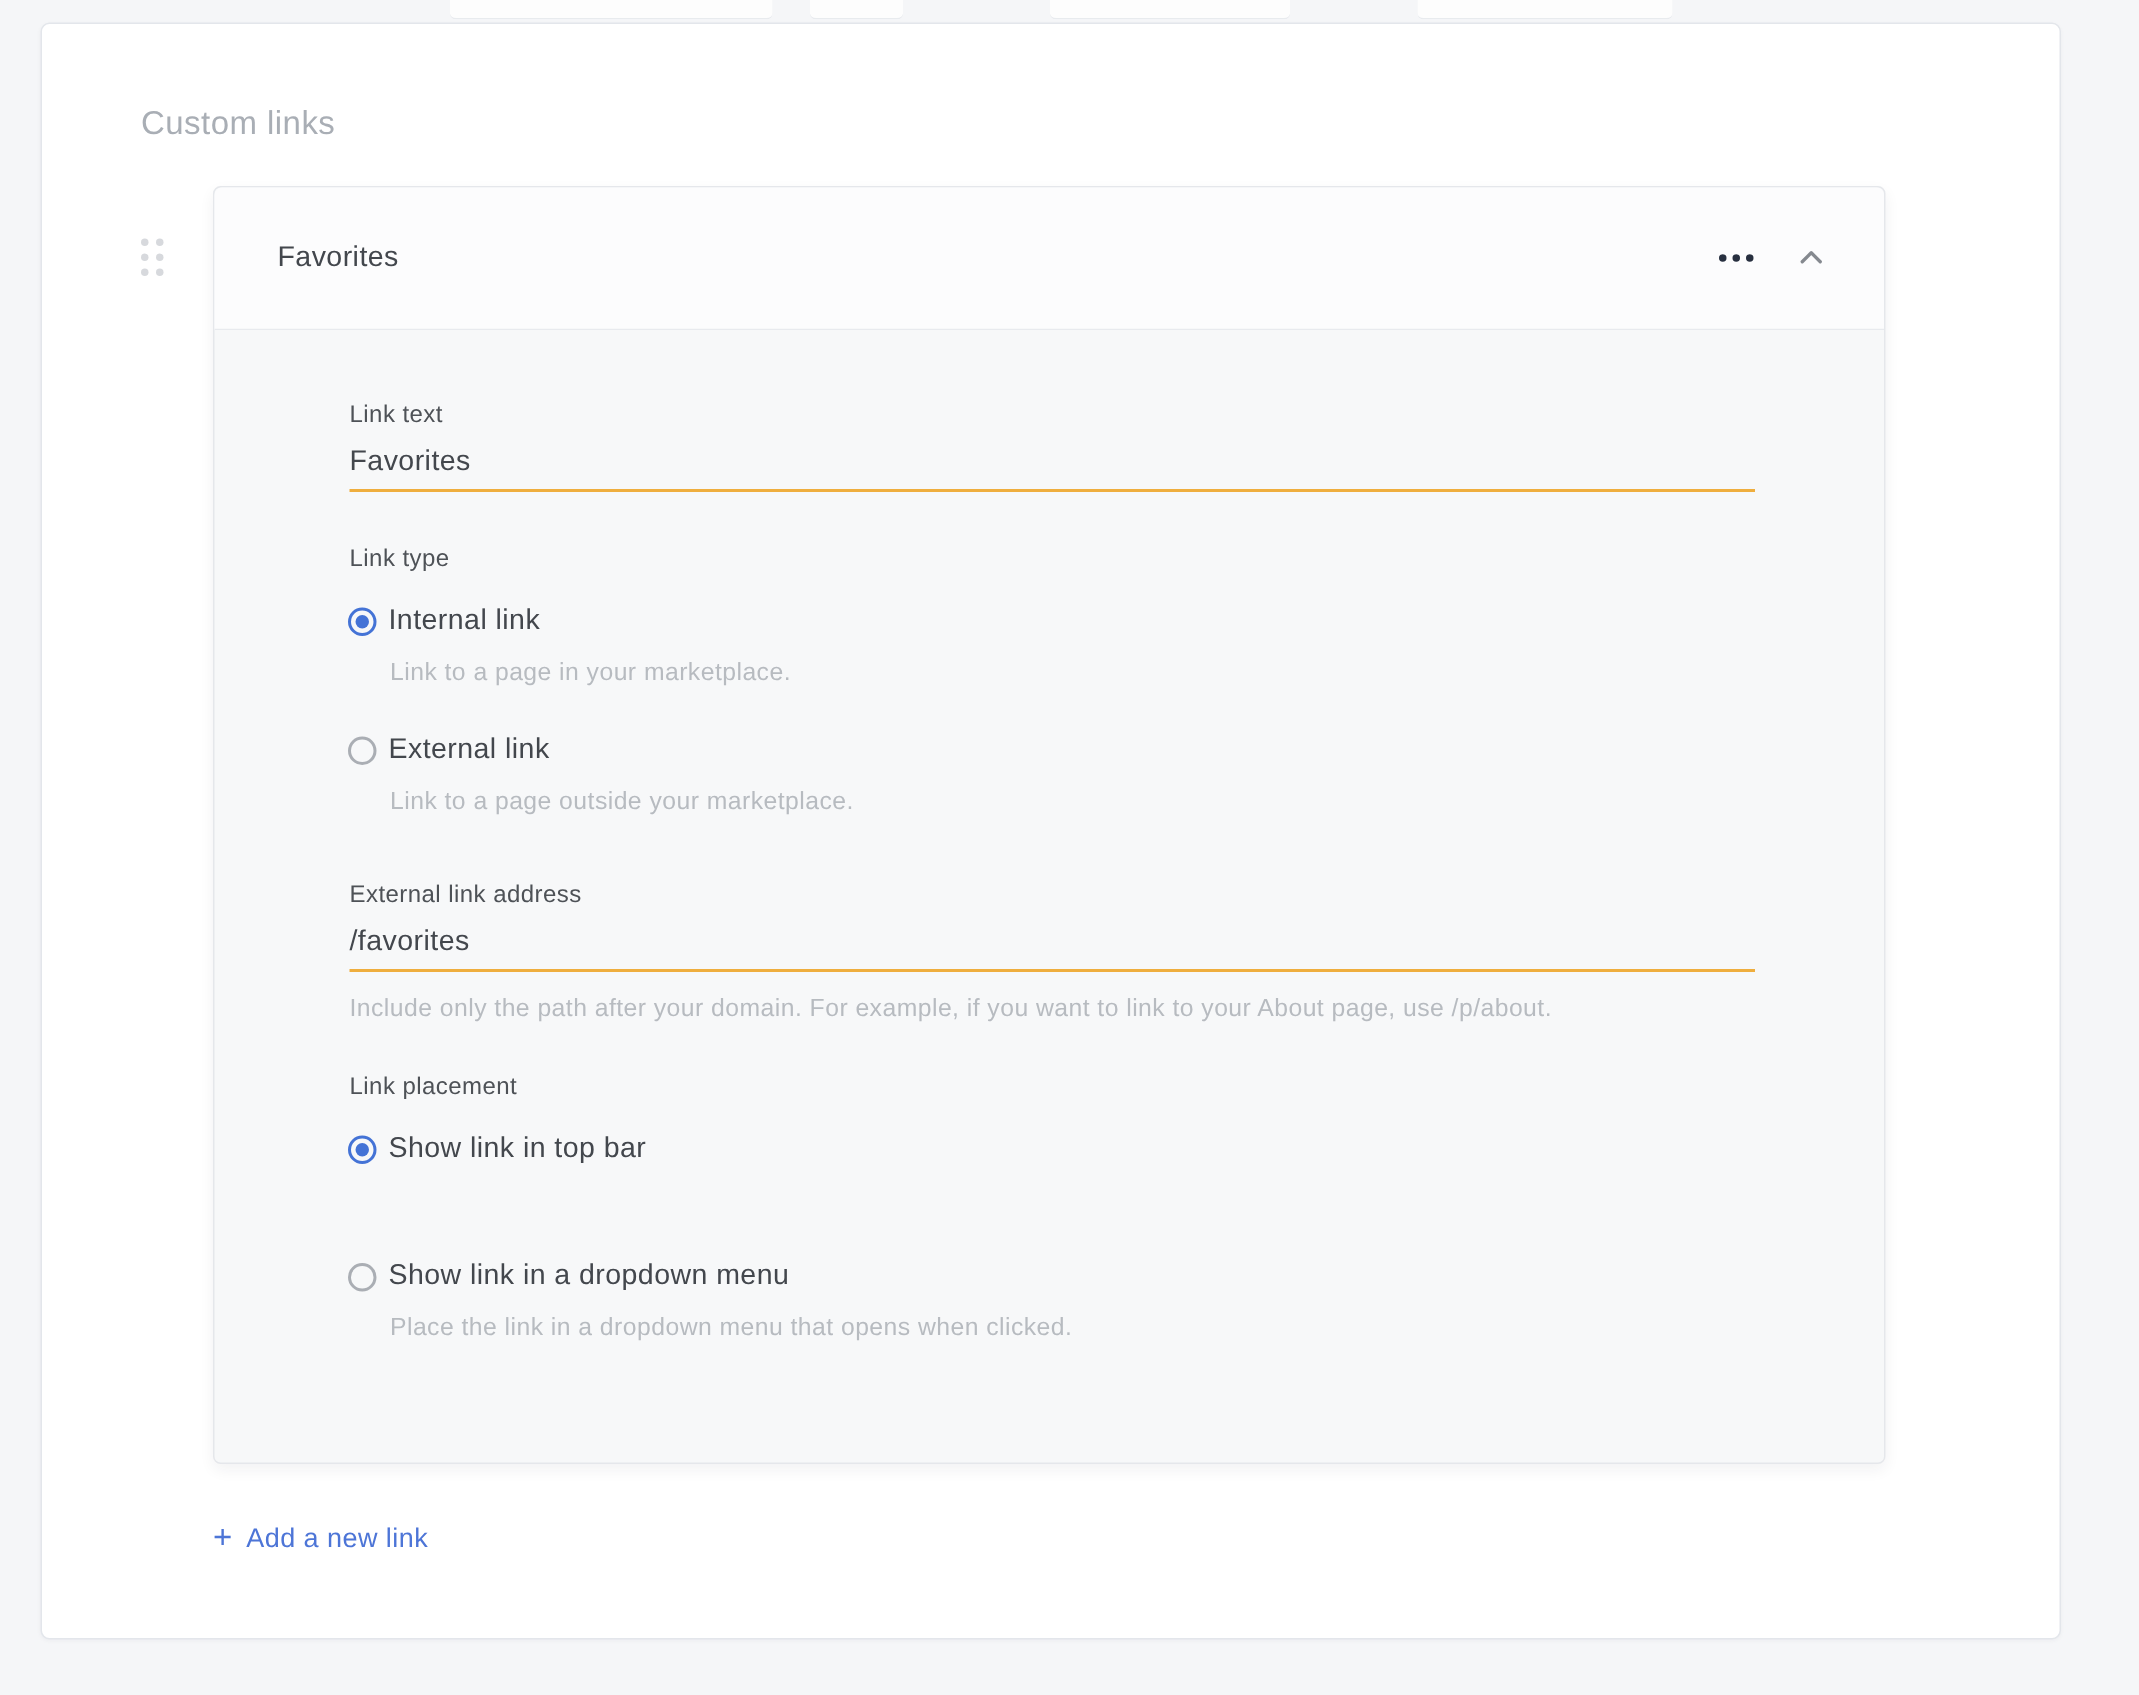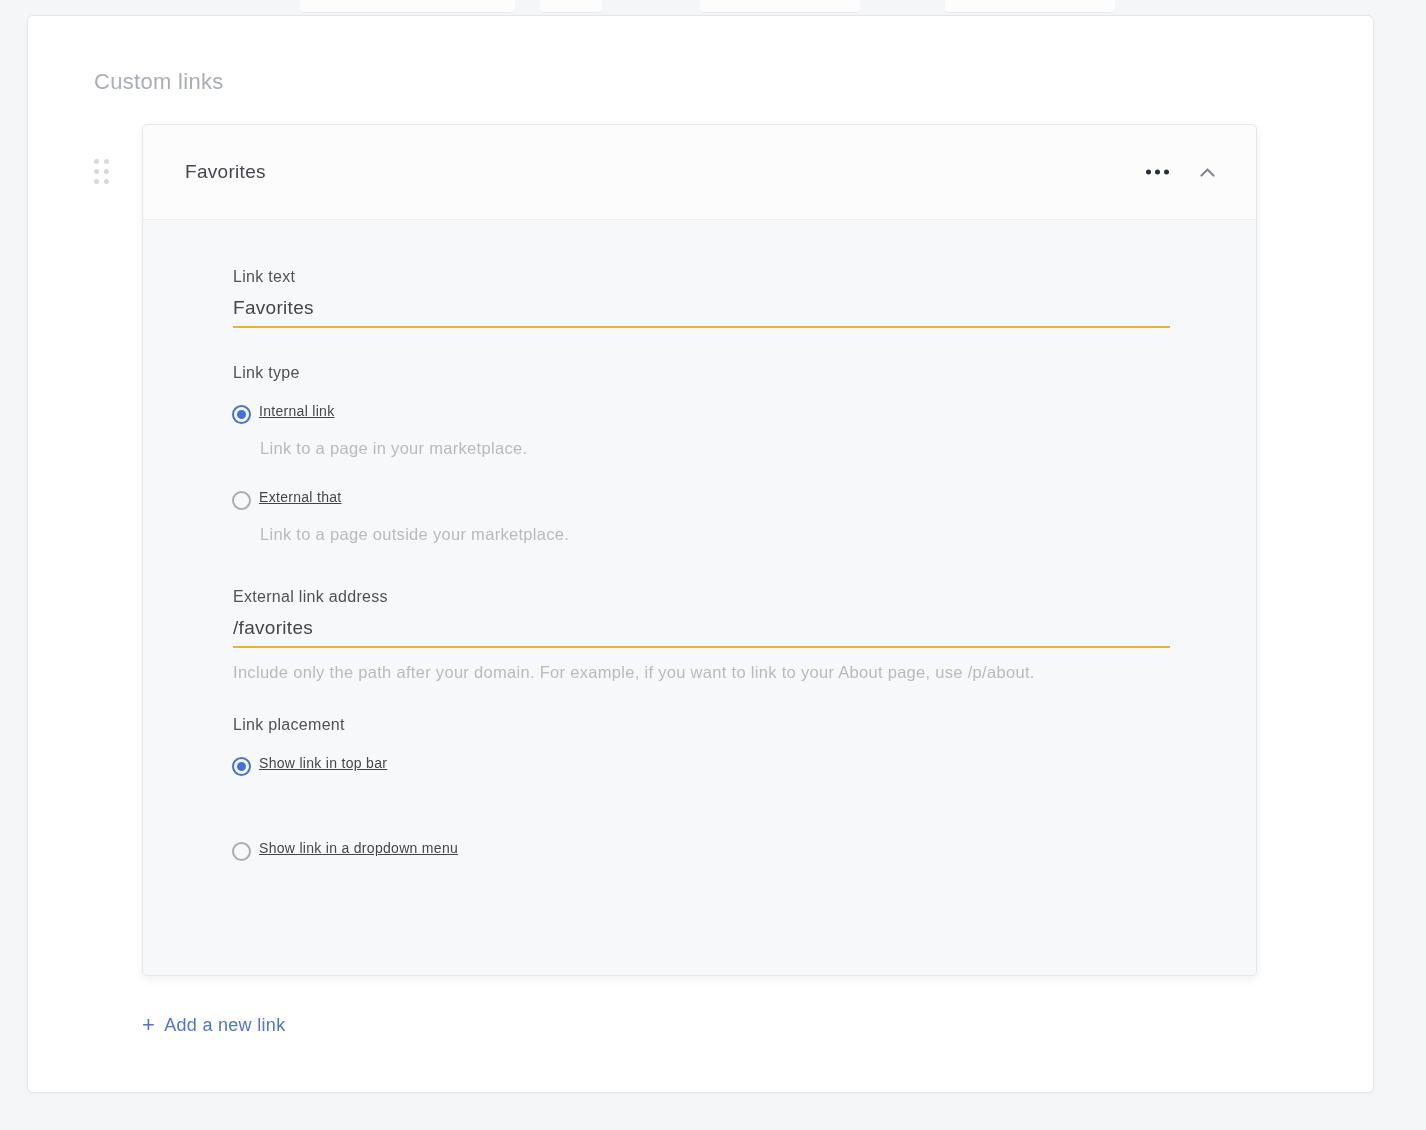--- a/index.html
+++ b/index.html
@@ -56,21 +56,21 @@
 
   .field-label{position:absolute;font-size:16px;color:var(--label);}
   .field-value{position:absolute;font-size:19px;color:var(--value);}
   .underline{position:absolute;height:2px;width:937px;background:var(--accent-orange);}
   .helper{position:absolute;font-size:16.5px;color:var(--helper);}
 
   .radio{position:absolute;width:19px;height:19px;border-radius:50%;}
   .radio.selected{border:2px solid var(--accent-blue);}
   .radio.selected::after{content:'';position:absolute;inset:3px;border-radius:50%;background:var(--accent-blue);}
   .radio:not(.selected){border:2px solid #aaaeb4;}
-  .radio-label{position:absolute;font-size:14px;color:var(--value);cursor:pointer;text-decoration:underline;}
+  .radio-label{position:absolute;font-size:19px;color:var(--value);cursor:pointer;}
 
   .add-link{position:absolute;left:114px;top:998px;display:flex;align-items:center;gap:9px;
     color:var(--link-blue);cursor:pointer;}
   .add-link .plus{font-size:22px;font-weight:400;line-height:22px;}
   .add-link .txt{font-size:18px;}
 </style>
 </head>
 <body>
 
 <div class="page">
@@ -113,35 +113,36 @@
       <div class="field-value" style="left:90px;top:172px;">Favorites</div>
       <div class="underline" style="left:90px;top:201px;"></div>
 
       <div class="field-label" style="left:90px;top:239px;">Link type</div>
 
       <div class="radio selected" style="left:89px;top:280px;"></div>
       <div class="radio-label" style="left:116px;top:278px;">Internal link</div>
       <div class="helper" style="left:117px;top:314px;">Link to a page in your marketplace.</div>
 
       <div class="radio" style="left:89px;top:366px;"></div>
-      <div class="radio-label" style="left:116px;top:364px;">External that</div>
+      <div class="radio-label" style="left:116px;top:364px;">External link</div>
       <div class="helper" style="left:117px;top:400px;">Link to a page outside your marketplace.</div>
 
       <div class="field-label" style="left:90px;top:463px;">External link address</div>
       <div class="field-value" style="left:90px;top:492px;">/favorites</div>
       <div class="underline" style="left:90px;top:521px;"></div>
       <div class="helper" style="left:90px;top:538px;">Include only the path after your domain. For example, if you want to link to your About page, use /p/about.</div>
 
       <div class="field-label" style="left:90px;top:591px;">Link placement</div>
 
       <div class="radio selected" style="left:89px;top:632px;"></div>
       <div class="radio-label" style="left:116px;top:630px;">Show link in top bar</div>
 
       <div class="radio" style="left:89px;top:717px;"></div>
       <div class="radio-label" style="left:116px;top:715px;">Show link in a dropdown menu</div>
+      <div class="helper" style="left:117px;top:751px;">Place the link in a dropdown menu that opens when clicked.</div>
 
     </div>
 
     <div class="add-link">
       <span class="plus">+</span>
       <span class="txt">Add a new link</span>
     </div>
 
   </div>
 </div>

